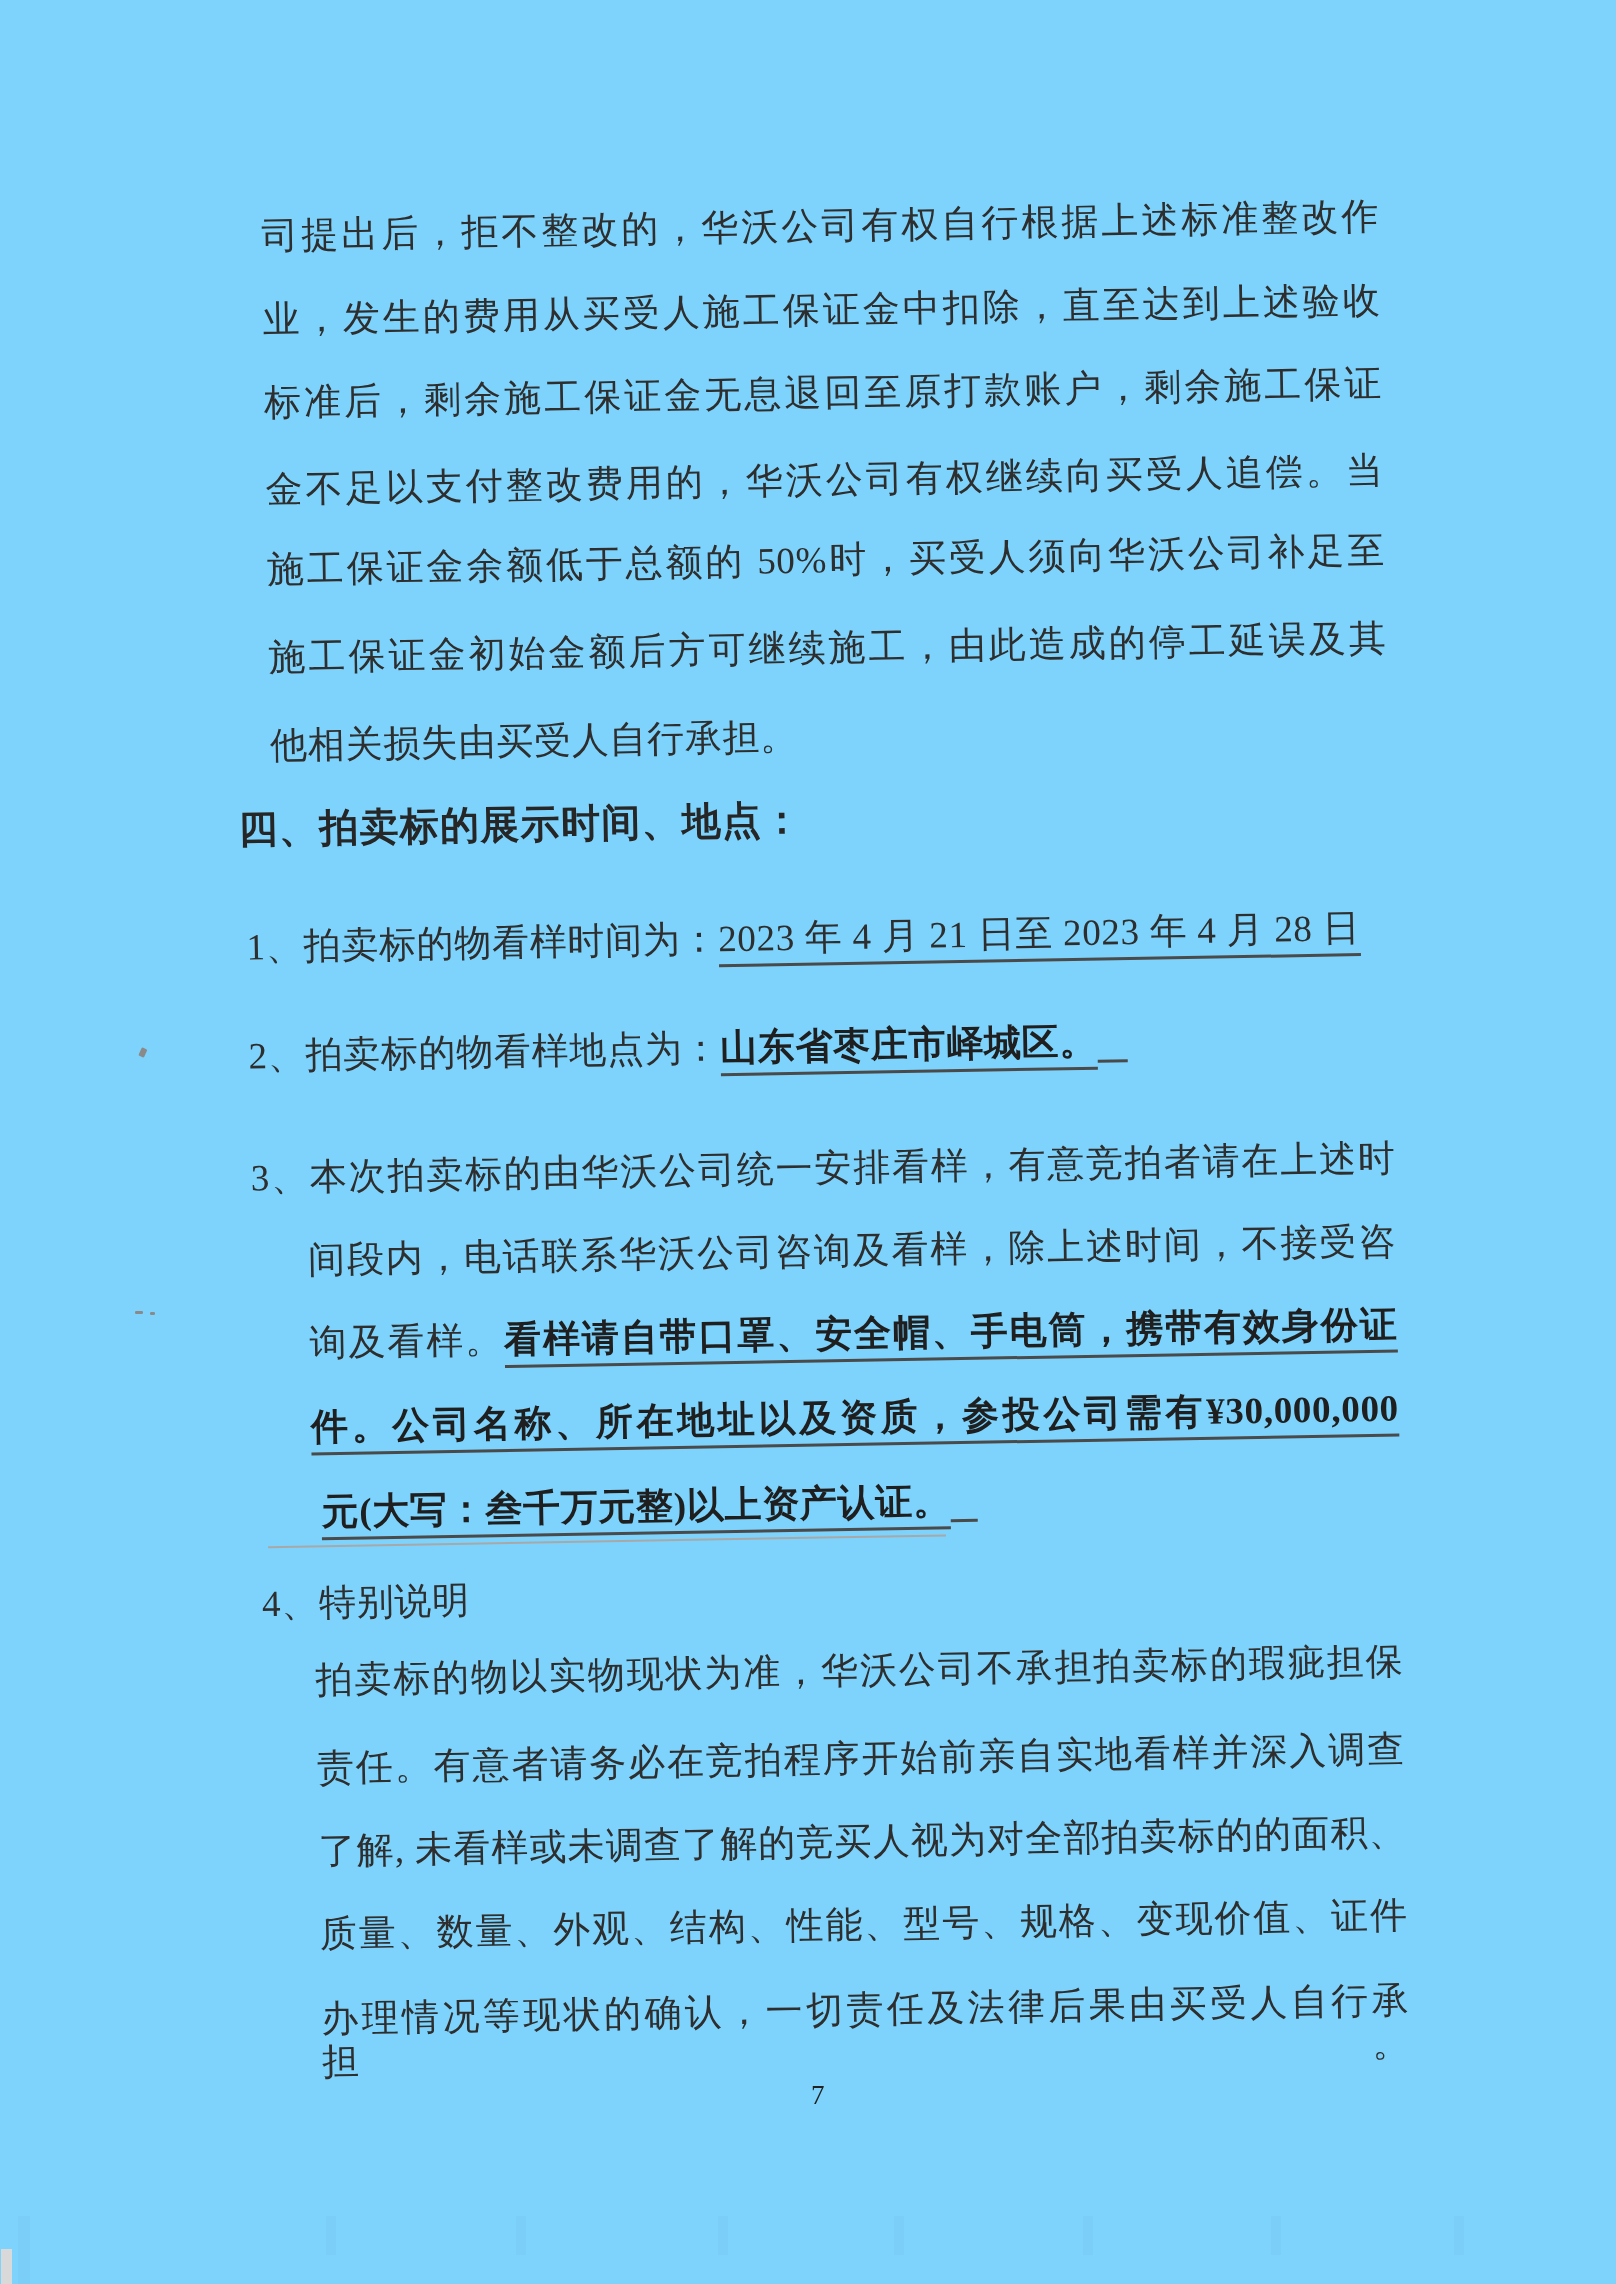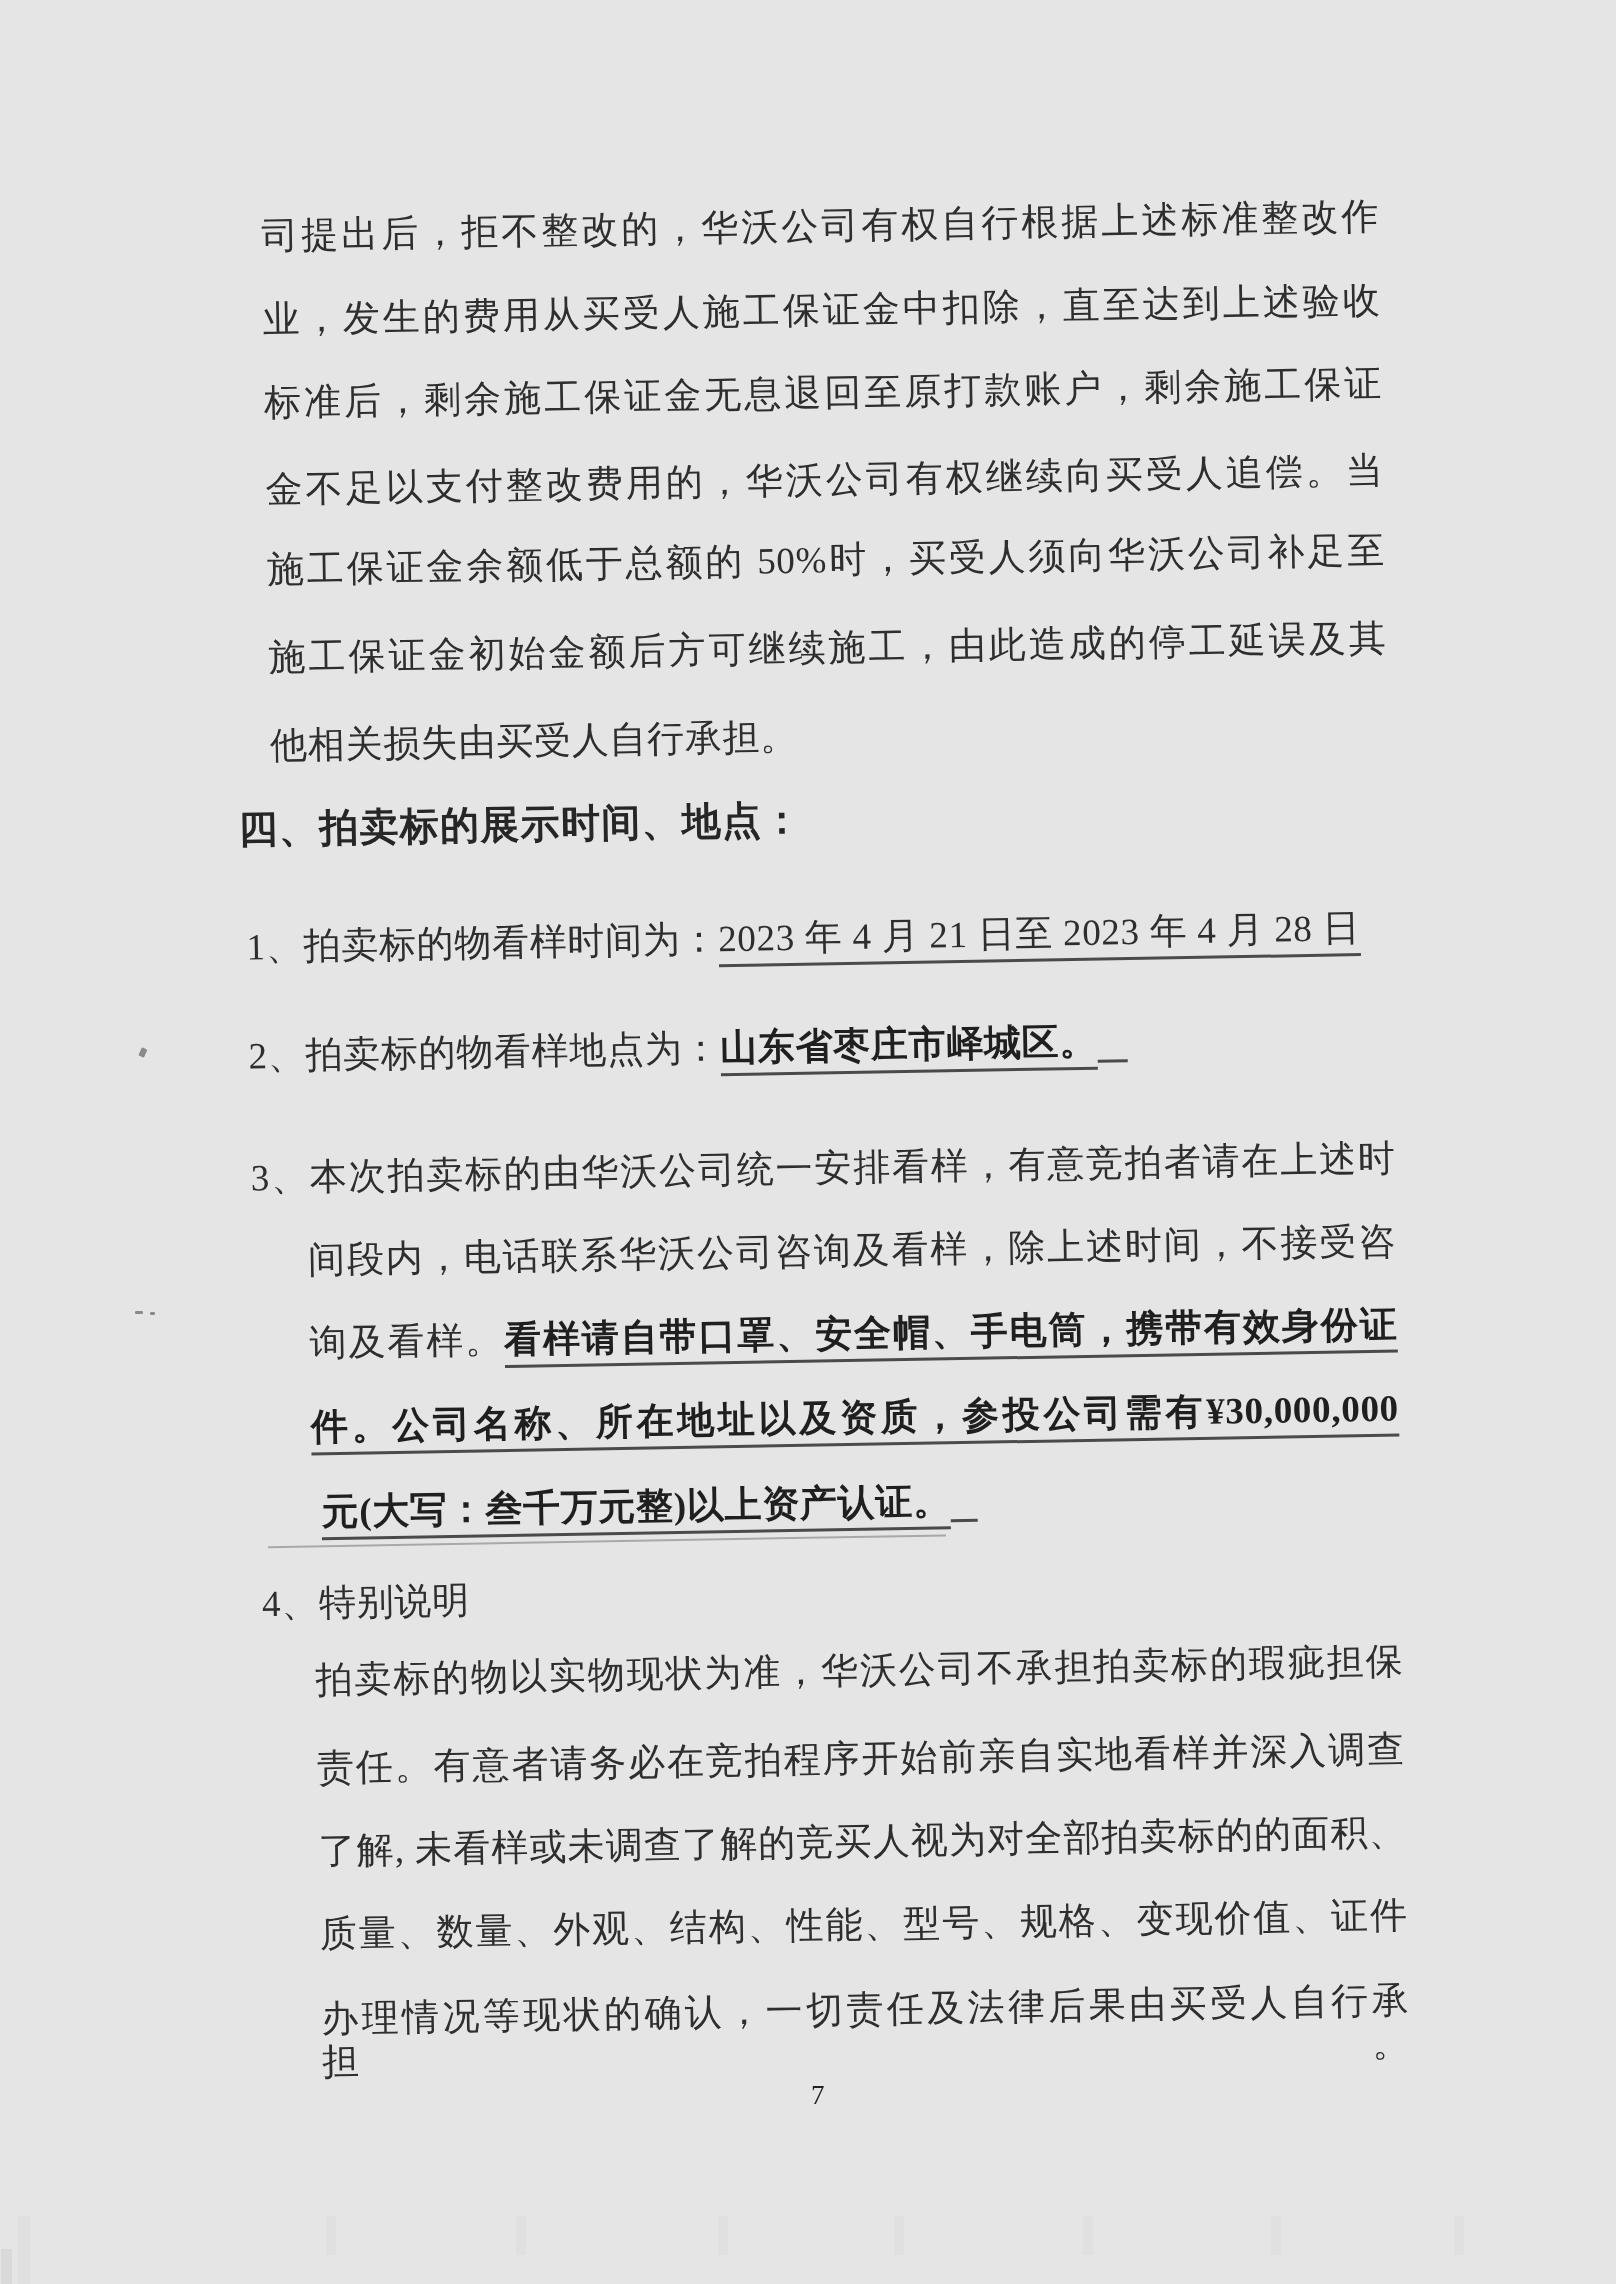--- a/index.html
+++ b/index.html
@@ -6,21 +6,21 @@
   html, body { margin: 0; padding: 0; }
   body {
     width: 1616px; height: 2284px;
     background: #ffffff;
     font-family: "Liberation Serif", "DejaVu Serif", serif;
     overflow: hidden;
   }
   .page {
     position: relative;
     width: 1616px; height: 2284px;
-    background: #e5e5e5;
+    background: #7dd3fc;
     overflow: hidden;
   }
   .content {
     position: absolute; top: 0; left: 0;
     width: 1616px; height: 2284px;
     transform: rotate(-1deg);
     transform-origin: 277px 1140px;
   }
   .line {
     position: absolute;

